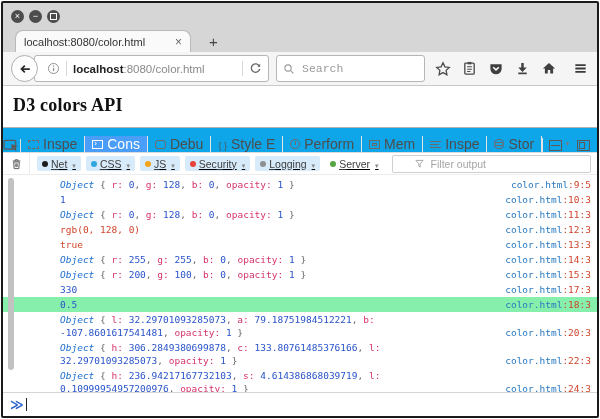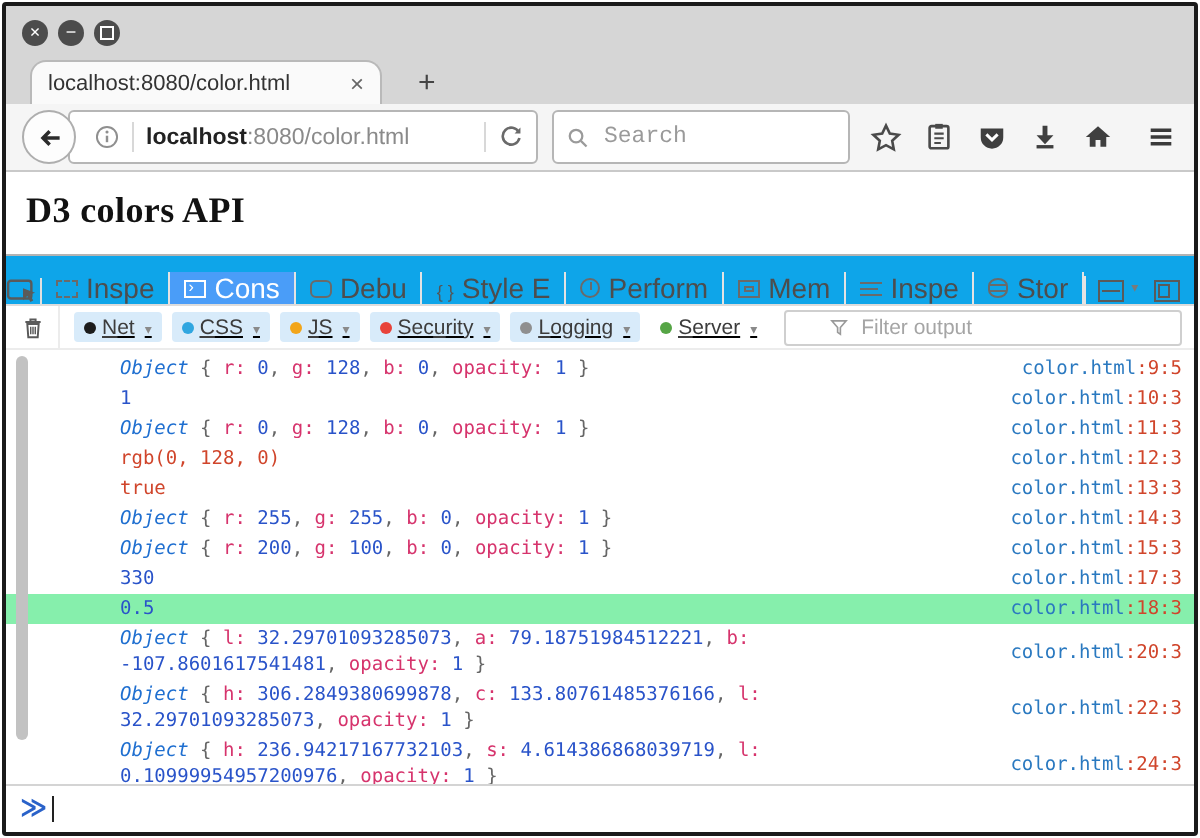--- a/index.html
+++ b/index.html
@@ -94,21 +94,21 @@
   .dot{width:6px;height:6px;border-radius:50%;display:inline-block;flex:0 0 auto;}
   .pill-caret::before{content:"▾";font-size:7px;color:#8a8a8a;margin-left:2px;}
   .filter-inputbox{flex:1;margin:0 6px 0 8px;height:16px;border:1px solid #cfcfcf;border-radius:2px;display:flex;align-items:center;padding:0 21px;gap:4px;min-width:0;background:#fff;}
   .filter-inputbox input{border:none;outline:none;flex:1;min-width:0;font-size:10.5px;font-family:"Liberation Sans",sans-serif;color:#444;background:transparent;}
   .filter-inputbox input::placeholder{color:#a5a5a5;}
 
   
   .console{flex:1;background:#fff;position:relative;overflow:hidden;min-height:0;}
   .console-scrollbar{position:absolute;left:5px;top:3px;bottom:22px;width:6px;background:#c2c2c2;border-radius:3px;}
   #console-rows{padding-top:2px;}
-  .console-row{display:flex;align-items:center;padding:1px 6px 1px 57px;font-family:"DejaVu Sans Mono",monospace;font-size:9.5px;line-height:13px;color:#444;gap:36px;}
+  .console-row{display:flex;align-items:flex-end;padding:1px 6px 1px 57px;font-family:"DejaVu Sans Mono",monospace;font-size:9.5px;line-height:13px;color:#444;gap:36px;}
   .console-row.highlight{background:#86efac;}
   .msg{flex:1;min-width:0;word-break:break-word;}
   .src{margin-left:8px;white-space:nowrap;flex:0 0 auto;}
   .tok-obj{color:#1f6fd0;font-style:italic;}
   .tok-delim{color:#666;}
   .tok-prop{color:#d6336c;}
   .tok-num{color:#2953c9;}
   .tok-str{color:#d0452b;}
   .src-file{color:#2a79c0;}
   .src-pos{color:#d0452b;}

